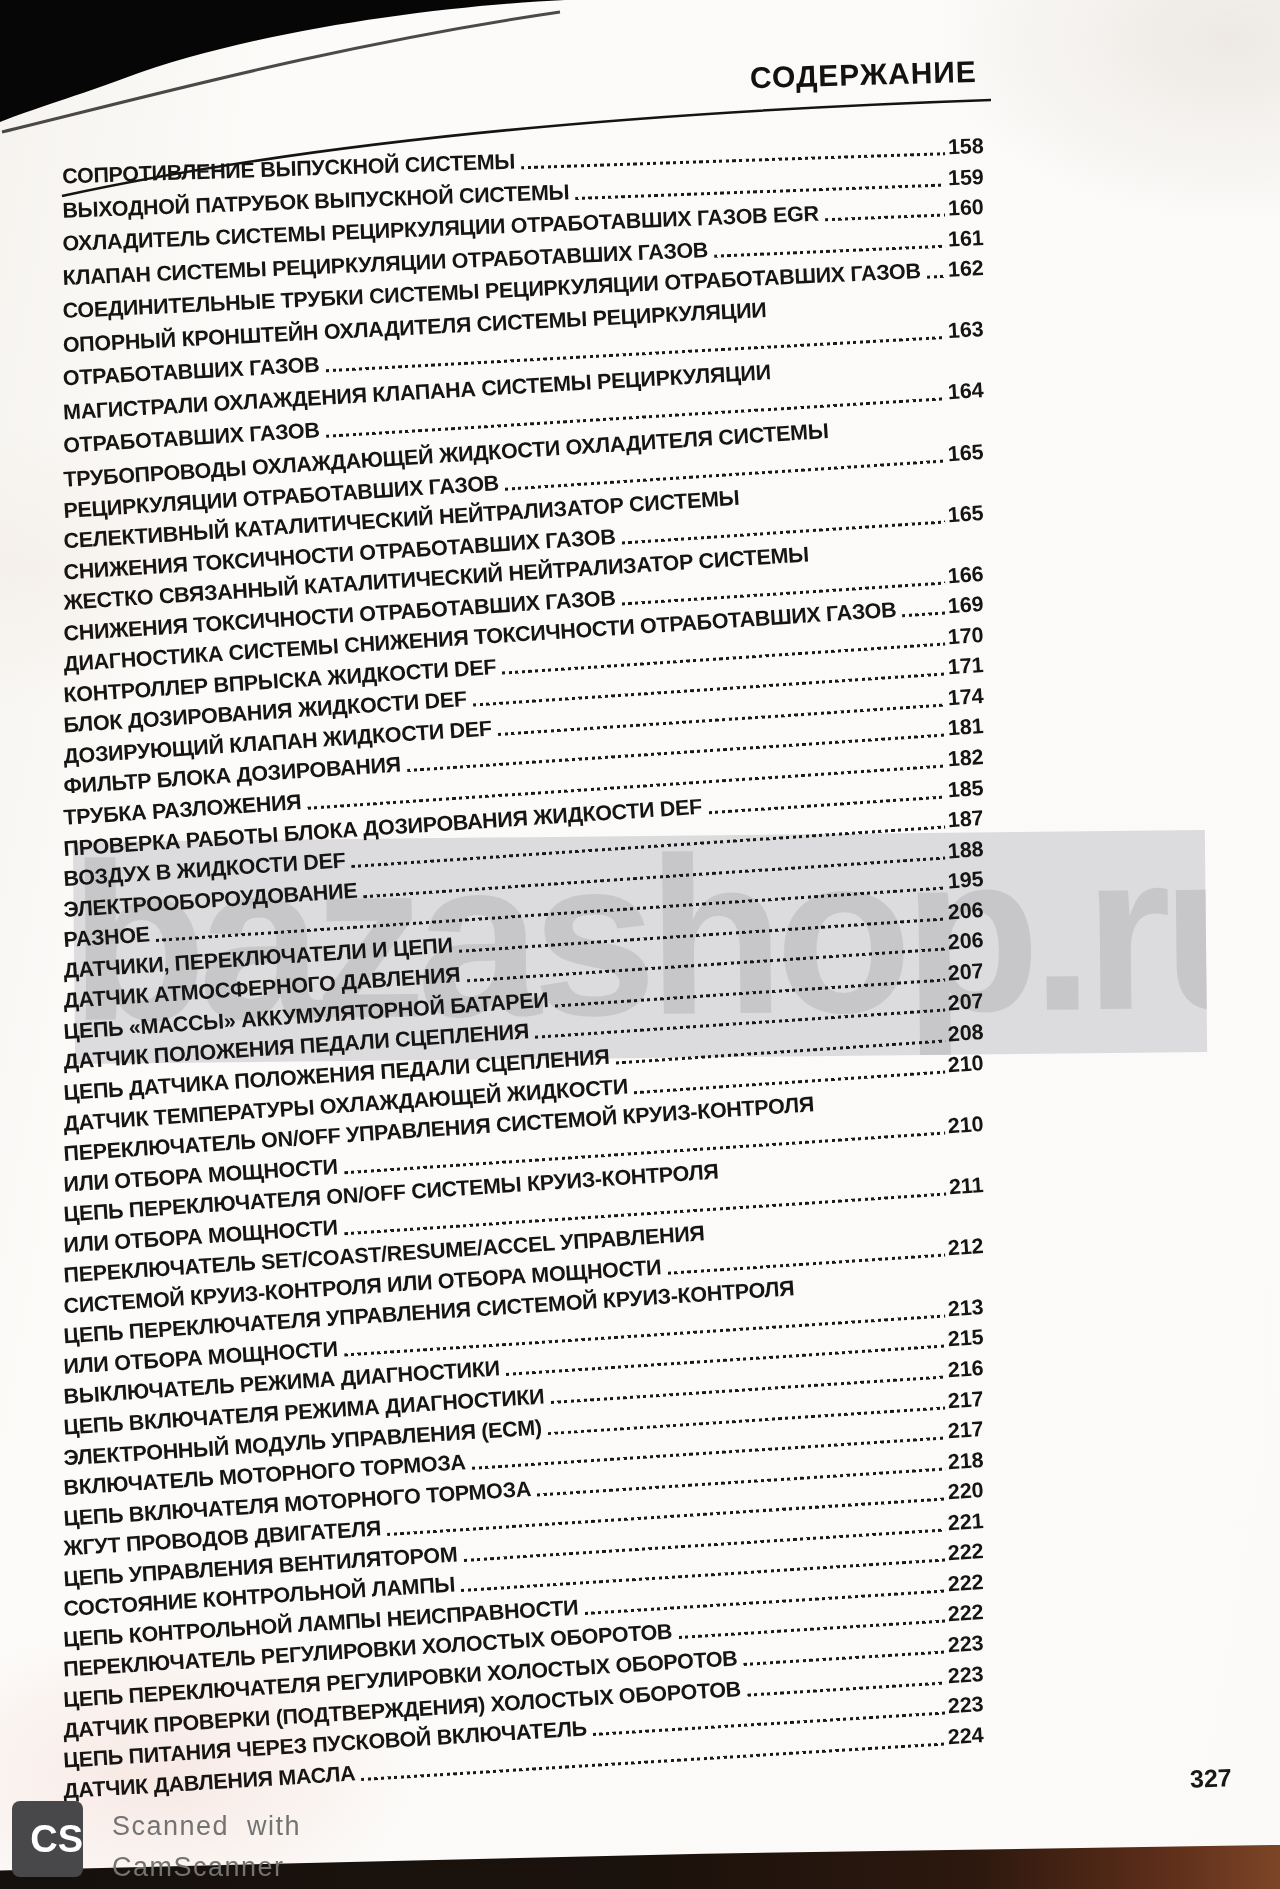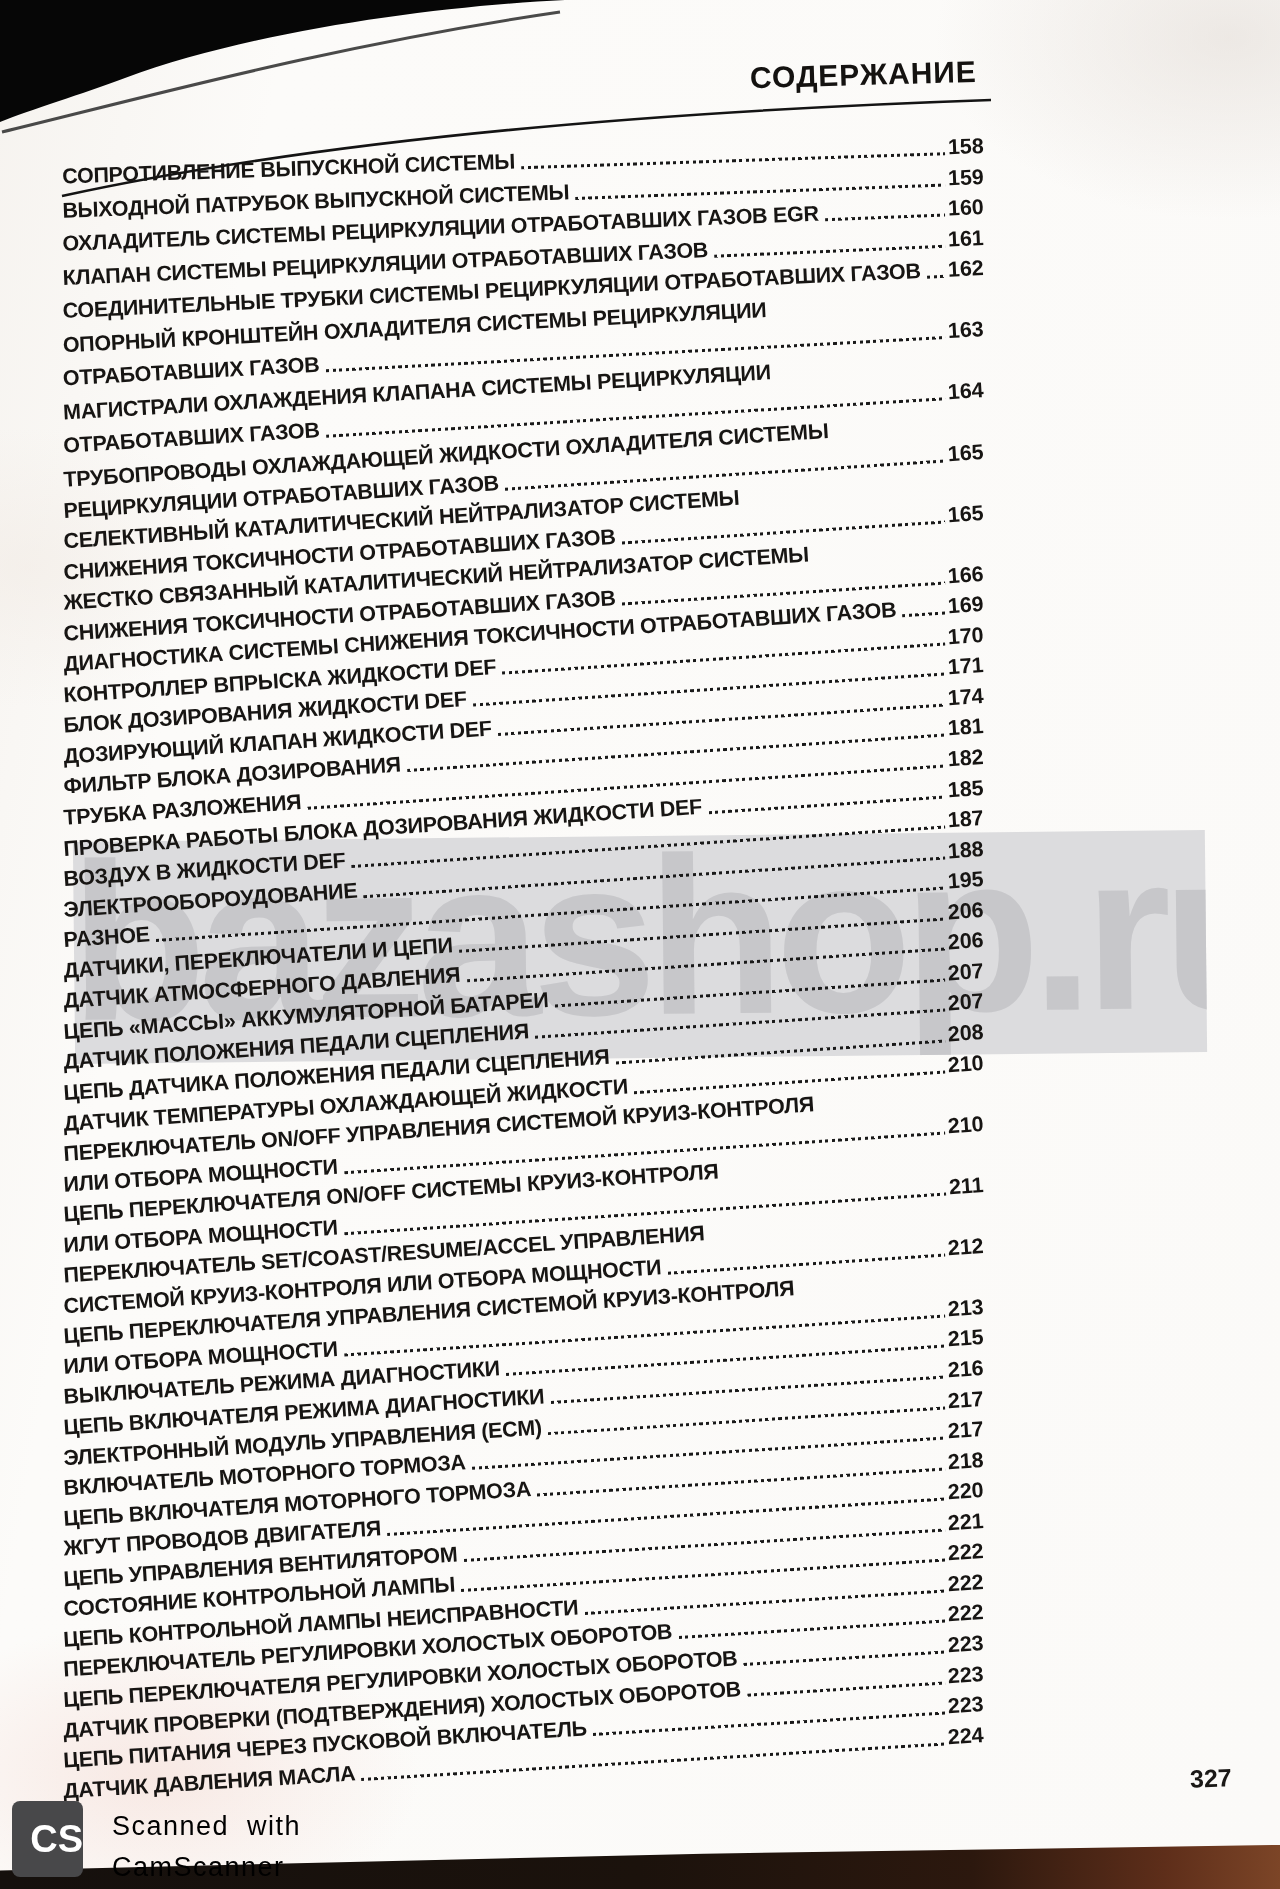--- a/index.html
+++ b/index.html
@@ -57,21 +57,21 @@
   }
   
   .cs-logo{
     position:absolute;left:12px;top:1801px;width:71px;height:76px;z-index:5;
     background:#48484a;border-radius:8px;
     display:flex;align-items:center;justify-content:flex-end;
   }
   .cs-logo span{color:#fff;font-size:38px;font-weight:700;letter-spacing:0;}
   .scan-label{
     position:absolute;left:112px;top:1806px;z-index:5;
-    color:#000000;font-size:27px;line-height:41px;letter-spacing:1.5px;word-spacing:9px;
+    color:#737373;font-size:27px;line-height:41px;letter-spacing:1.5px;word-spacing:9px;
   }
 </style>
 </head>
 <body>
 
 <svg id="corner-svg" width="1280" height="1889" viewBox="0 0 1280 1889">
   <path d="M0,0 L565,0 C440,6 255,30 125,78 C82,94 30,110 0,122 Z" fill="#060606"></path>
   <path d="M2,132 C150,96 340,44 560,12" stroke="#2a2a2a" stroke-width="3" fill="none" opacity="0.85"></path>
   <path d="M62,196 C320,140 640,112 991,100" stroke="#141414" stroke-width="2.6" fill="none"></path>
 </svg>

